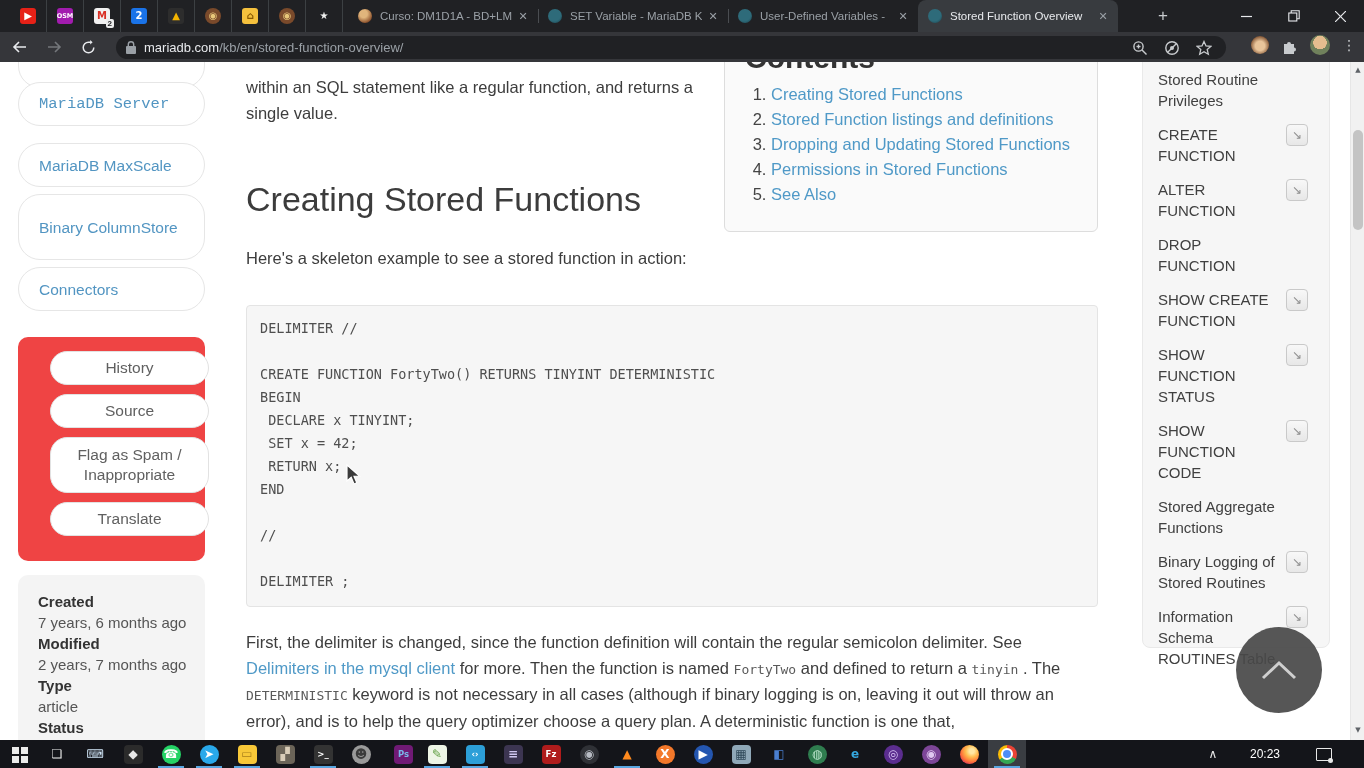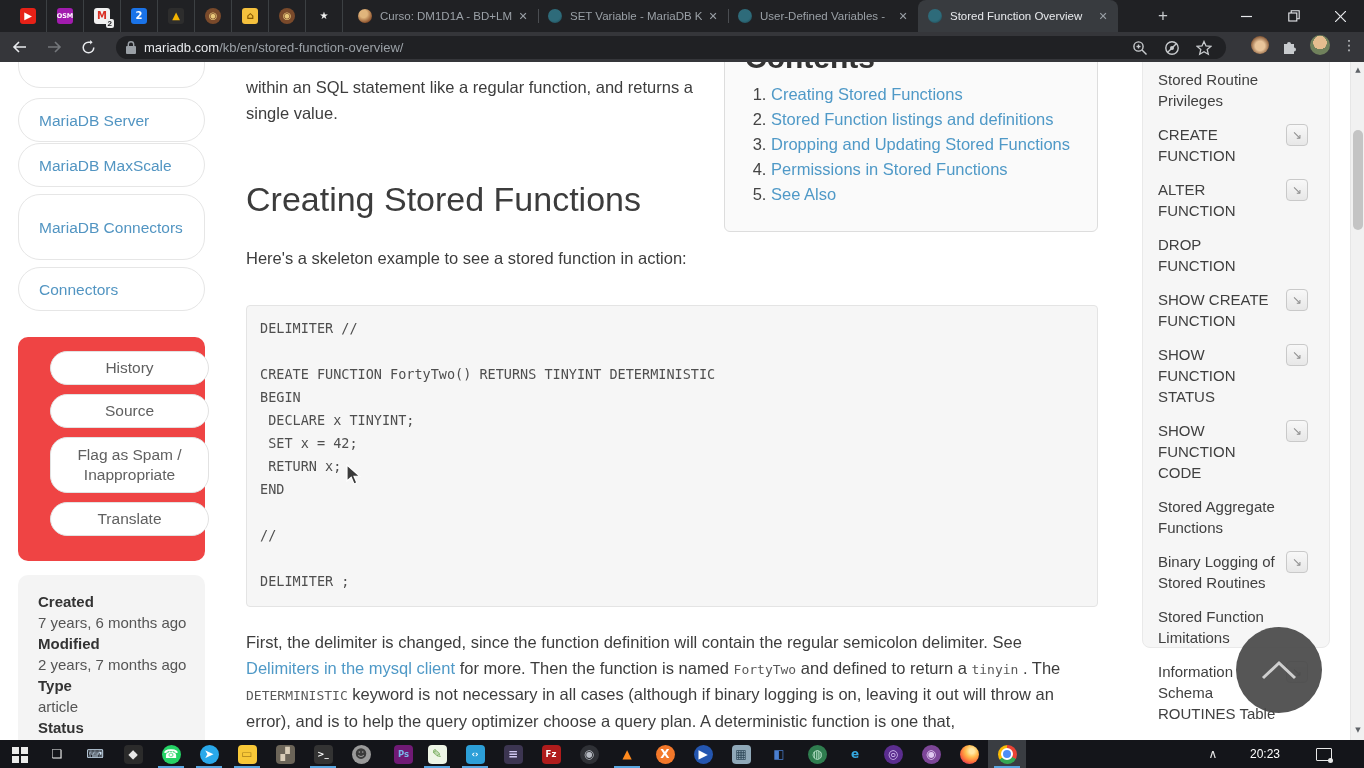--- a/index.html
+++ b/index.html
@@ -210,28 +210,28 @@
         </svg>
       <div class="avatar"></div>
       <div class="dots">⋮</div>
     </div>
   </div>
 
   <div class="page">
 
     <div class="pill cut"></div>
     <div id="nav-pills">
-        <div class="pill" style="top: 36px; height: 44px;">
+        <div class="pill" style="top: 20px; height: 44px; font-family: Liberation Mono, monospace;">
           <span style="line-height: 21px;">MariaDB Server</span>
         </div>
         <div class="pill" style="top: 81px; height: 44px;">
           <span style="line-height: 21px;">MariaDB MaxScale</span>
         </div>
         <div class="pill" style="top: 132px; height: 66px;">
-          <span style="line-height: 21px;">MariaDB Connectors</span>
+          <span style="line-height: 21px;">Binary ColumnStore</span>
         </div>
         <div class="pill" style="top: 205px; height: 44px;">
           <span style="line-height: 21px;">Connectors</span>
         </div>
       </div>
     <div class="side-group">
       <div id="action-pills"></div>
     <div class="action-pill" style="top: 14px; height: 34px;">
           <span>History</span>
         </div>
@@ -313,23 +313,20 @@
           <div class="rs-btn">↘</div>
         </div>
         <div class="rs-item">
           <div class="rs-label doc-link">Stored Aggregate Functions</div>
         </div>
         <div class="rs-item">
           <div class="rs-label doc-link">Binary Logging of Stored Routines</div>
           <div class="rs-btn">↘</div>
         </div>
         <div class="rs-item">
-          <div class="rs-label doc-link">Stored Function Limitations</div>
-        </div>
-        <div class="rs-item">
           <div class="rs-label doc-link">Information Schema ROUTINES Table</div>
           <div class="rs-btn">↘</div>
         </div>
       </div>
 
     <div class="scrolltop">
       <svg width="40" height="22" viewBox="0 0 40 22" fill="none" stroke="#cfcfcf" stroke-width="3">
           <path d="M4 19 L20 4 L36 19"></path>
         </svg>
     </div>

